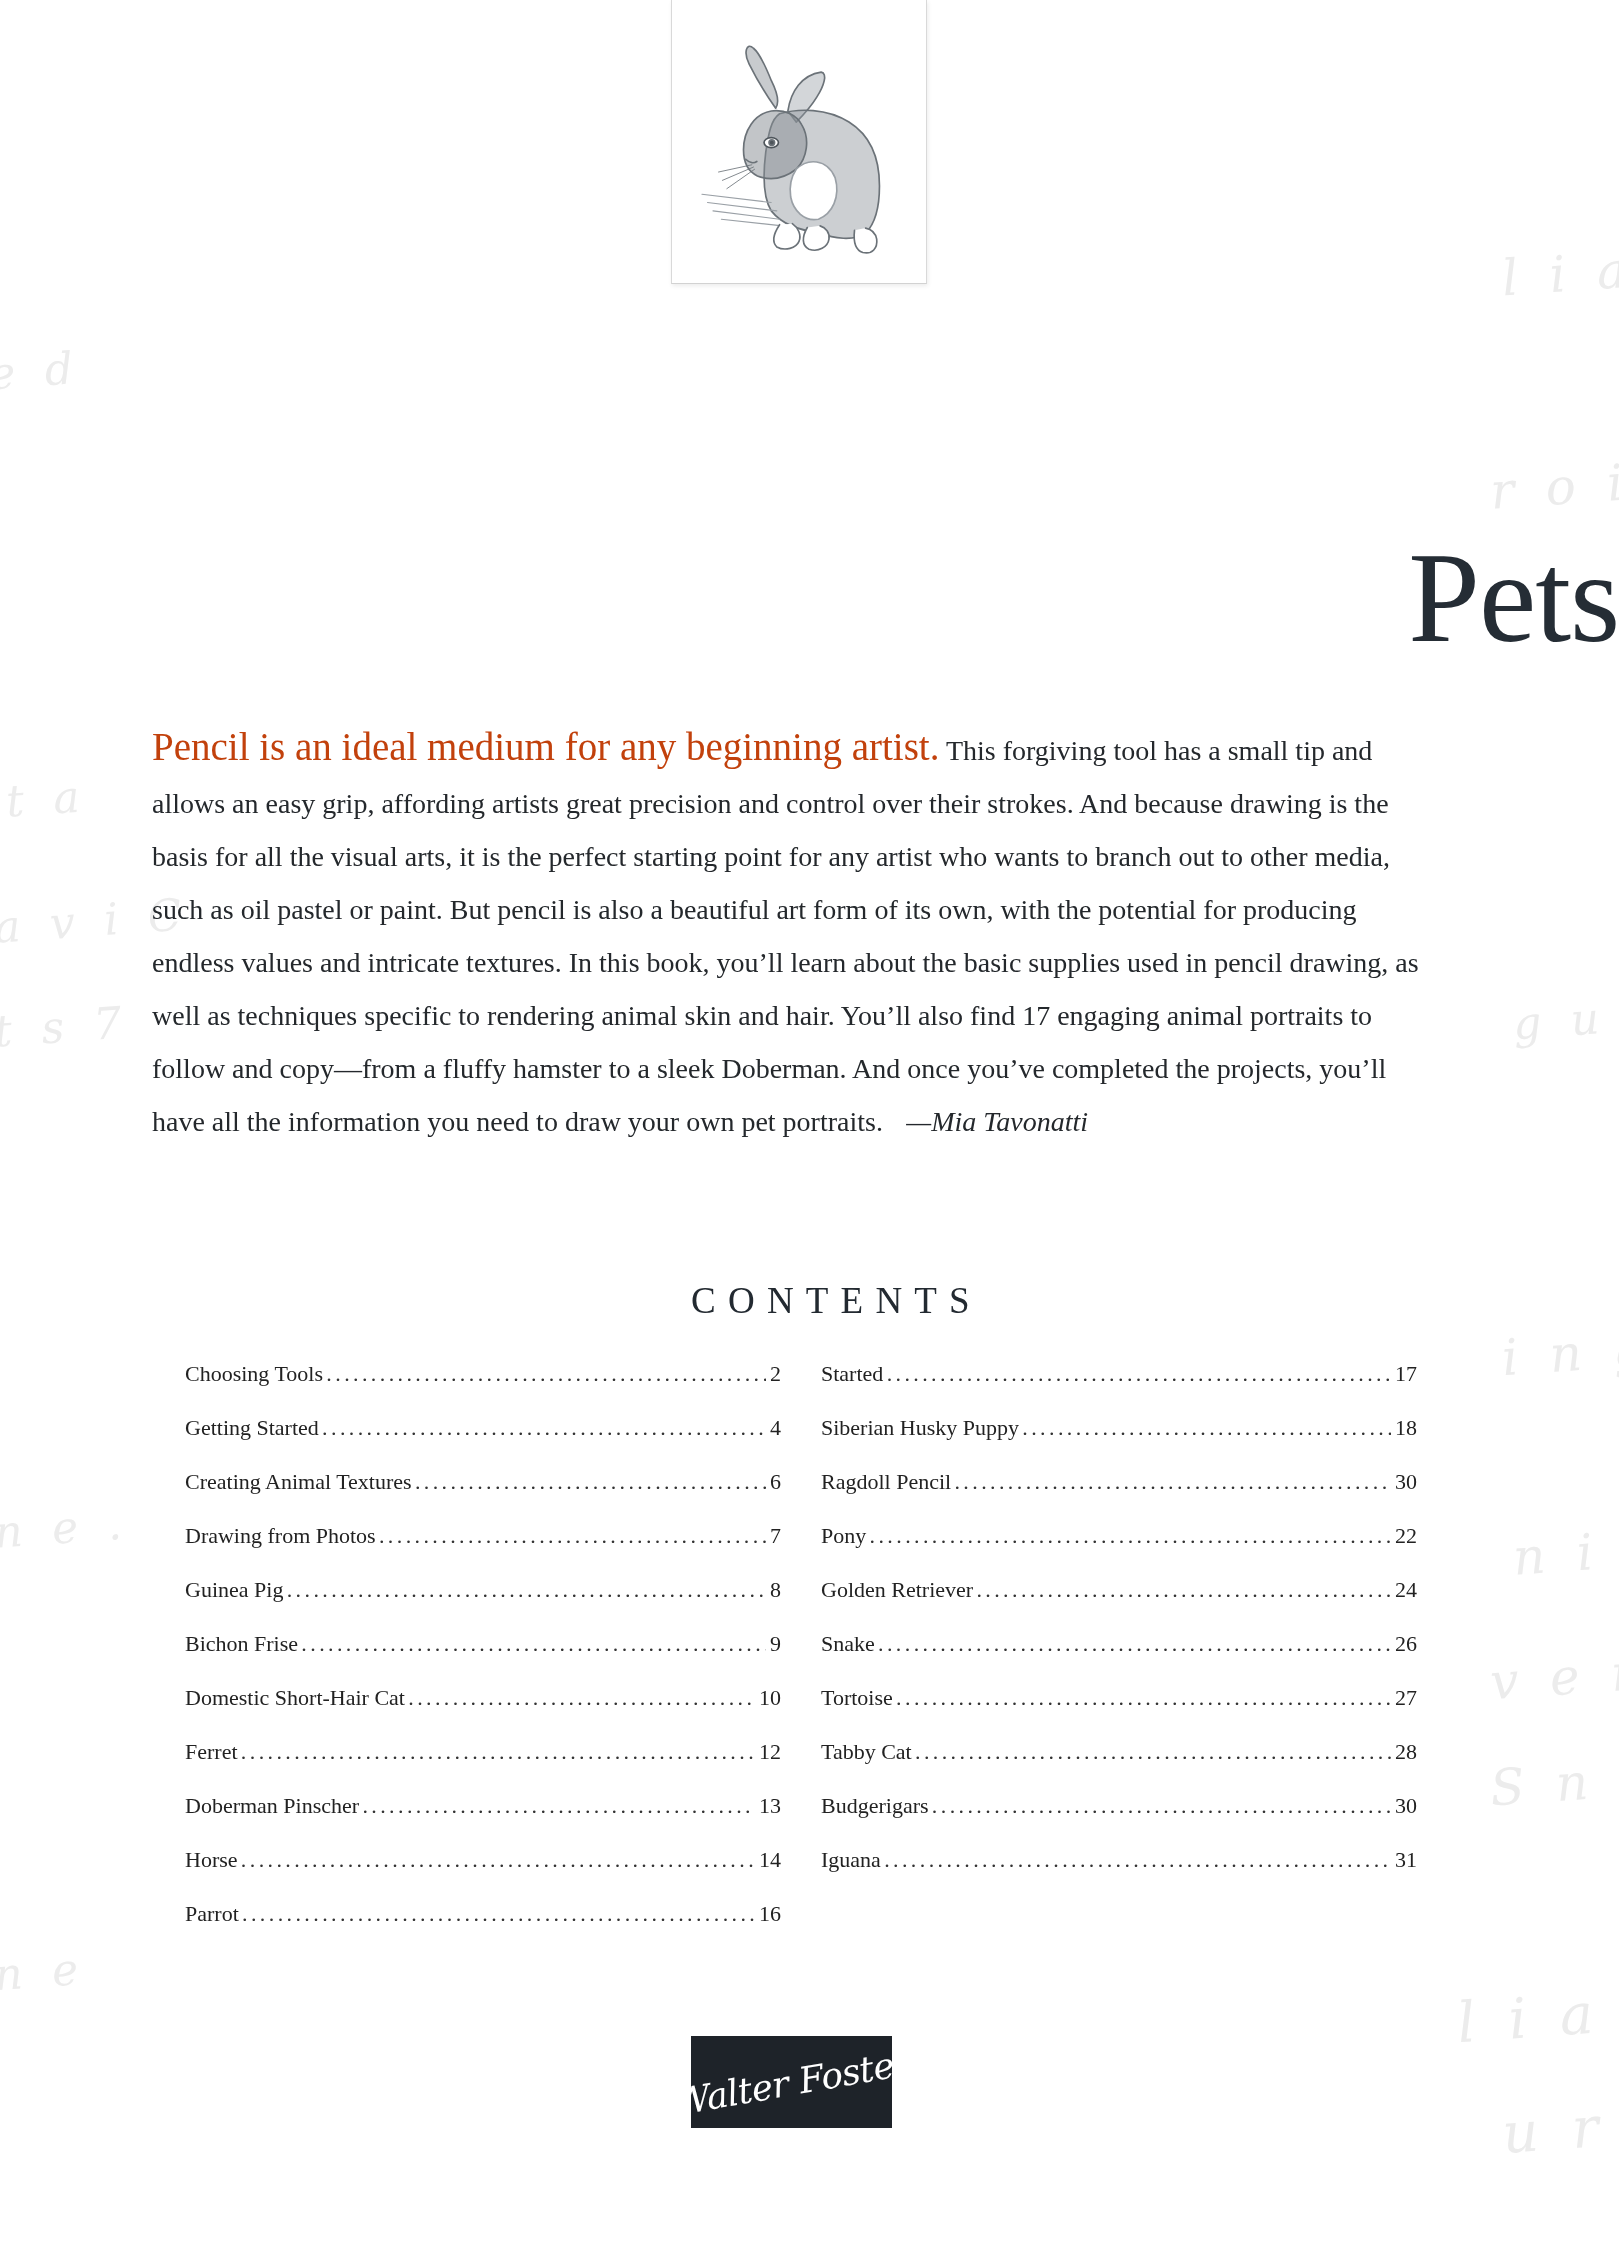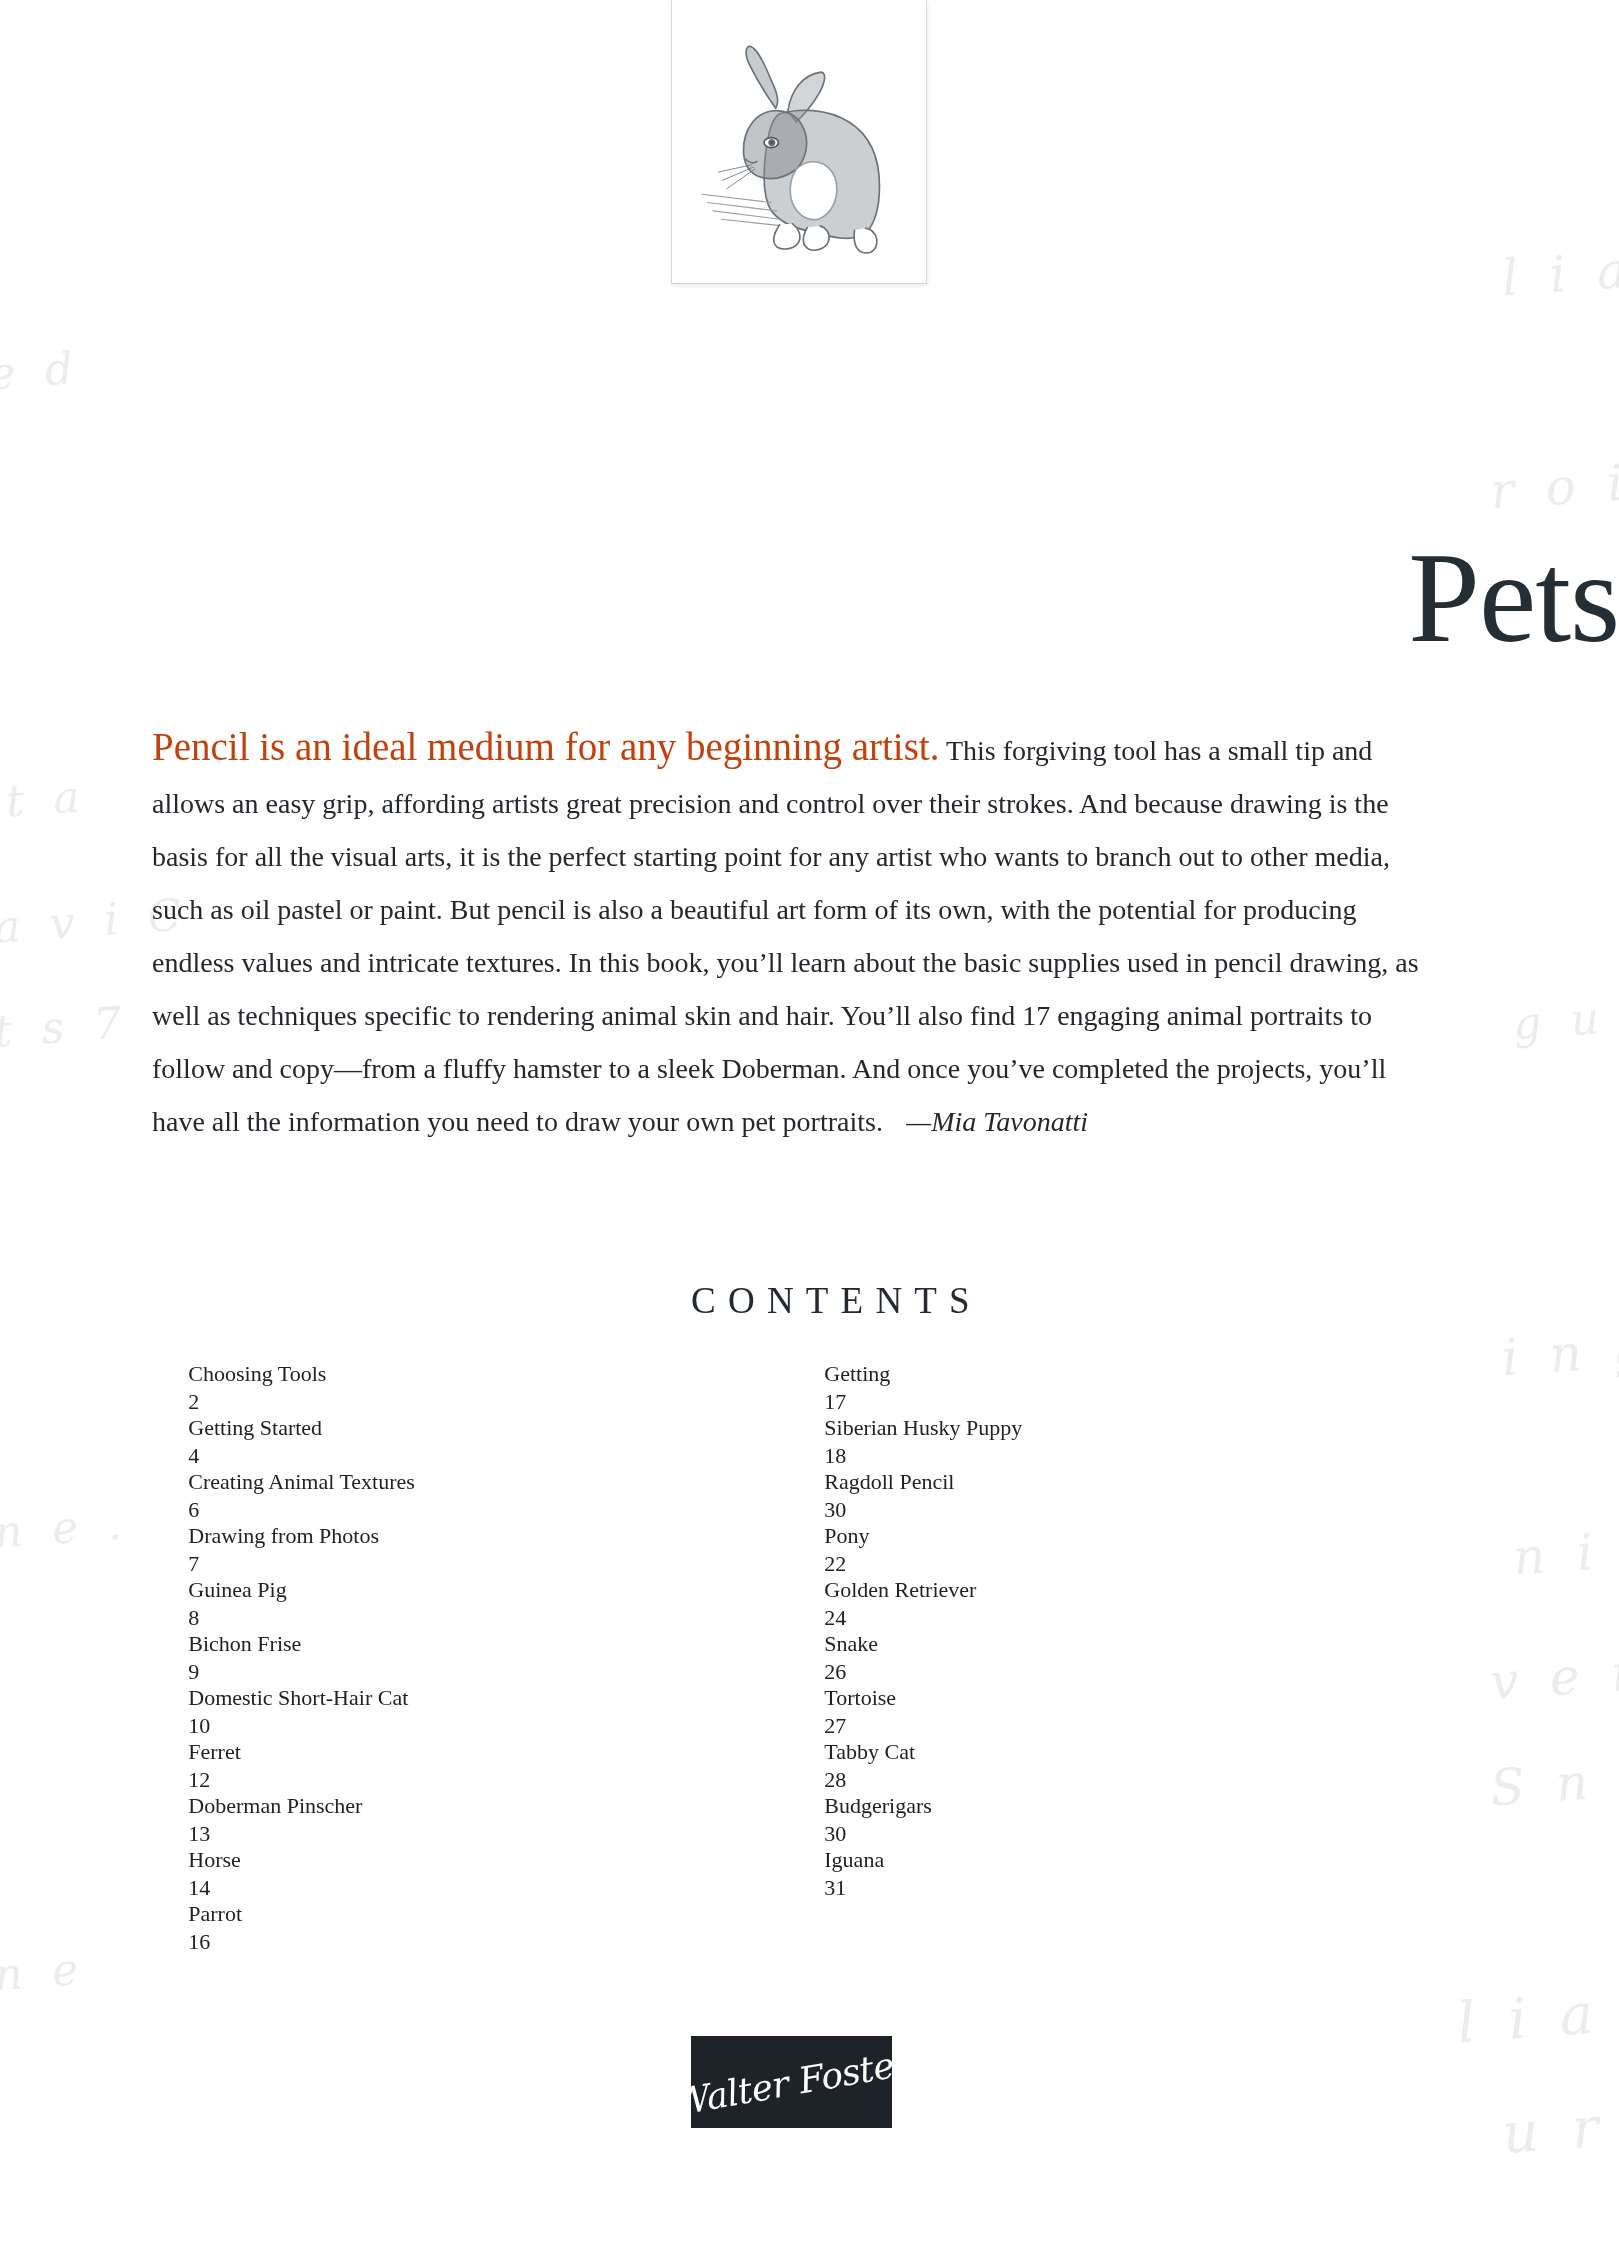--- a/index.html
+++ b/index.html
@@ -98,21 +98,20 @@
     .toc-col.right {
       left: 821px;
       width: 596px;
     }
     .toc-item {
       display: flex;
       align-items: baseline;
       height: 54px;
       font-size: 22px;
       color: #222;
-      flex-direction: column;
     }
     .toc-item .label {
       white-space: nowrap;
     }
     .toc-item .leader {
       flex: 1;
       overflow: hidden;
       white-space: nowrap;
       margin: 0 4.4px 0 3.3px;
       letter-spacing: 3.4px;
@@ -262,21 +261,21 @@
     </div>
   <div class="toc-item">
       <span class="label">Parrot</span>
       <span class="leader"></span>
       <span class="page">16</span>
     </div>
 </div>
 
 <div class="toc-col right">
   <div class="toc-item">
-      <span class="label">Getting</span>
+      <span class="label">Started</span>
       <span class="leader"></span>
       <span class="page">17</span>
     </div>
   <div class="toc-item">
       <span class="label">Siberian Husky Puppy</span>
       <span class="leader"></span>
       <span class="page">18</span>
     </div>
   <div class="toc-item">
       <span class="label">Ragdoll Pencil</span>

